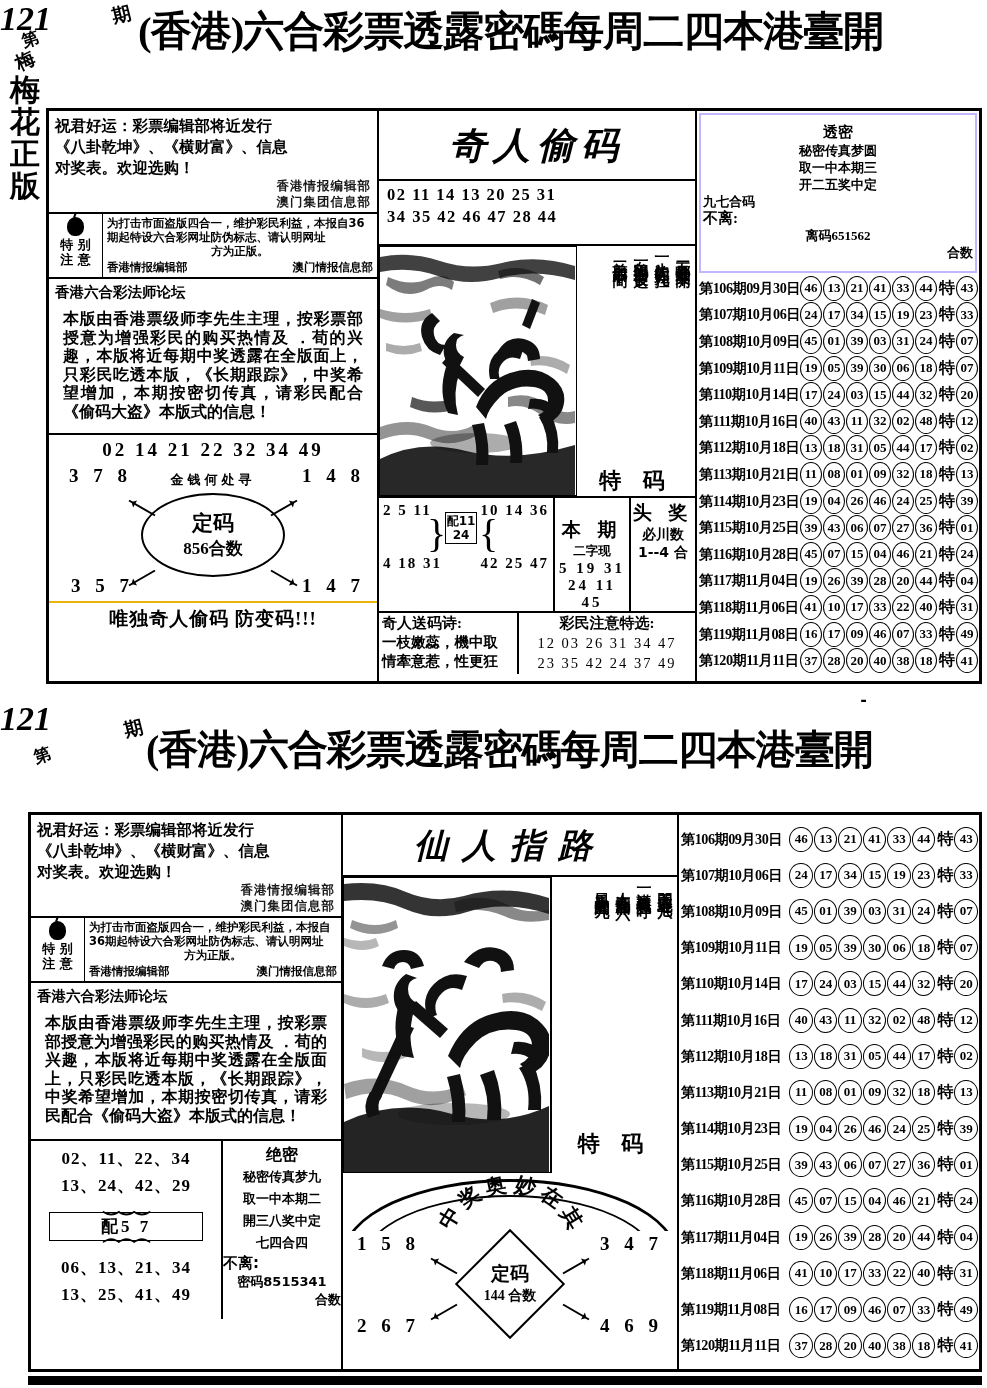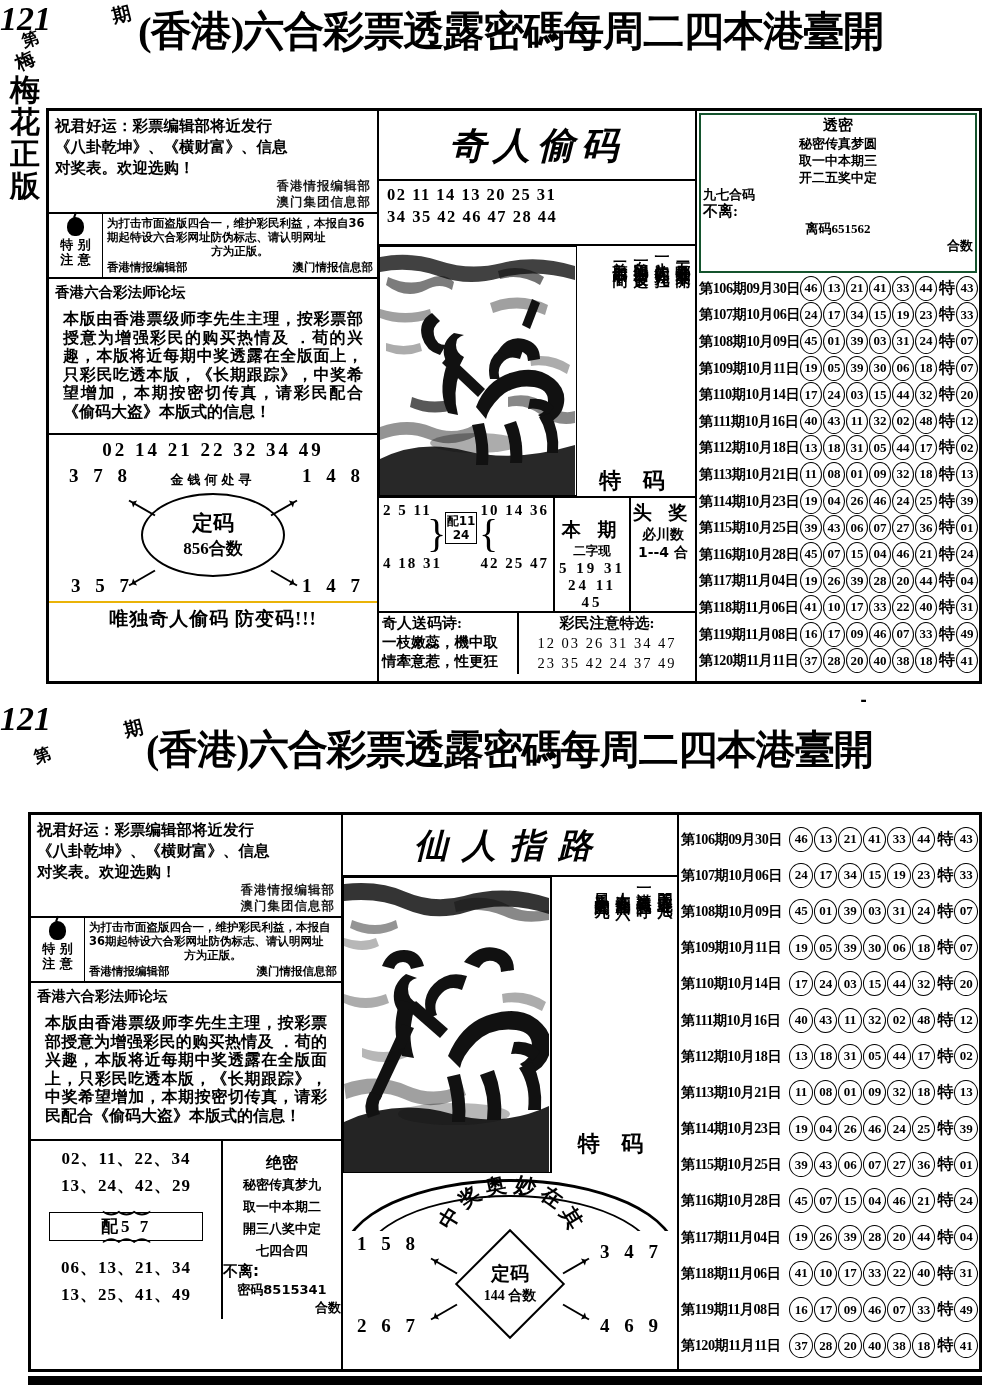--- a/index.html
+++ b/index.html
@@ -75,21 +75,21 @@
 
   
   .art{position:relative;background:#fff;border:1.5px solid #000;overflow:hidden;}
 
   
   .poem{display:flex;flex-direction:row-reverse;justify-content:flex-start;padding:3px 2px 0 2px;}
   .poem .col{writing-mode:vertical-rl;text-orientation:upright;font-size:15px;font-weight:bold;line-height:19px;letter-spacing:2px;font-family:"Liberation Serif","DejaVu Serif",serif;margin:0 1px;}
   .temacode{text-align:center;font-size:22px;font-weight:bold;letter-spacing:8px;font-family:"Liberation Serif","DejaVu Serif",serif;}
 
   
-  .secret{border:2px solid #14532d;box-sizing:border-box;text-align:center;padding:1px 2px;}
+  .secret{border:2px solid #c4b5fd;box-sizing:border-box;text-align:center;padding:8px 2px;}
   .secret .hd{font-size:15px;font-weight:bold;font-family:"Liberation Serif","DejaVu Serif",serif;}
   .secret .ln{font-size:13px;font-weight:bold;line-height:17px;font-family:"Liberation Serif","DejaVu Serif",serif;white-space:nowrap;}
   .secret .lft{text-align:left;} .secret .rgt{text-align:right;}
 
   
   .lowtab{display:flex;border-top:2.5px solid #000;}
   .lowtab .cell{border-right:2px solid #000;box-sizing:border-box;}
   .lowtab .cell:last-child{border-right:0;}
   .pairs{position:relative;height:78px;width:100%;}
   .pairs .n{position:absolute;font-size:15px;font-weight:bold;letter-spacing:2px;font-family:"Liberation Serif","DejaVu Serif",serif;}
@@ -526,21 +526,21 @@
       <div style="border-top:2px solid #000;margin-top:4px;display:flex;height:178px;">
         <div class="numbox2" style="width:192px;border-right:2px solid #000;box-sizing:border-box;padding-top:4px;">
           <div class="nl">02、11、22、34</div>
           <div class="nl">13、24、42、29</div>
           <div class="curly">⏝⏝⏝</div>
           <div class="peibox2">配5  7</div>
           <div class="curly">⏜⏜⏜</div>
           <div class="nl">06、13、21、34</div>
           <div class="nl">13、25、41、49</div>
         </div>
-        <div style="flex:1;text-align:center;padding-top:12px;">
+        <div style="flex:1;text-align:center;padding-top:4px;">
           <div class="hd" style="font-size:16px;font-weight:bold;">绝密</div>
           <div class="ln" style="font-size:13px;font-weight:bold;line-height:22px;">秘密传真梦九</div>
           <div class="ln" style="font-size:13px;font-weight:bold;line-height:22px;">取一中本期二</div>
           <div class="ln" style="font-size:13px;font-weight:bold;line-height:22px;">開三八奖中定</div>
           <div class="ln" style="font-size:13px;font-weight:bold;line-height:22px;">七四合四</div>
           <div style="text-align:left;font-size:15px;font-weight:bold;">不离:</div>
           <div style="font-size:13px;font-weight:bold;">密码8515341</div>
           <div style="text-align:right;font-size:13px;font-weight:bold;">合数</div>
         </div>
       </div>
@@ -598,21 +598,21 @@
             <span class="arcword" style="left: 115.556px; top: 10.1242px; transform: rotate(-35.1429deg);">奖</span>
             <span class="arcword" style="left: 142.382px; top: -1.5004px; transform: rotate(-11.7143deg);">奥</span>
             <span class="arcword" style="left: 171.618px; top: -1.5004px; transform: rotate(11.7143deg);">妙</span>
             <span class="arcword" style="left: 198.444px; top: 10.1242px; transform: rotate(35.1429deg);">在</span>
             <span class="arcword" style="left: 218.437px; top: 31.4567px; transform: rotate(58.5714deg);">其</span>
           </div>
       </div>
 
       <div class="diamondwrap">
         <span class="dg-tl" style="top:2px;left:14px;">1 5 8</span>
-        <span class="dg-tr" style="top:10px;right:14px;">3 4 7</span>
+        <span class="dg-tr" style="top:2px;right:14px;">3 4 7</span>
         <span class="dg-bl" style="bottom:14px;left:14px;">2 6 7</span>
         <span class="dg-br" style="bottom:14px;right:14px;">4 6 9</span>
         <span class="arrow" style="left:86px;top:34px;transform:rotate(-150deg);"></span>
         <span class="arrow" style="right:86px;top:34px;transform:rotate(-30deg);"></span>
         <span class="arrow" style="left:86px;bottom:38px;transform:rotate(150deg);"></span>
         <span class="arrow" style="right:86px;bottom:38px;transform:rotate(30deg);"></span>
         <div class="diamond"></div>
         <div class="dmtext">
           <div class="a">定码</div>
           <div class="b">144 合数</div>

